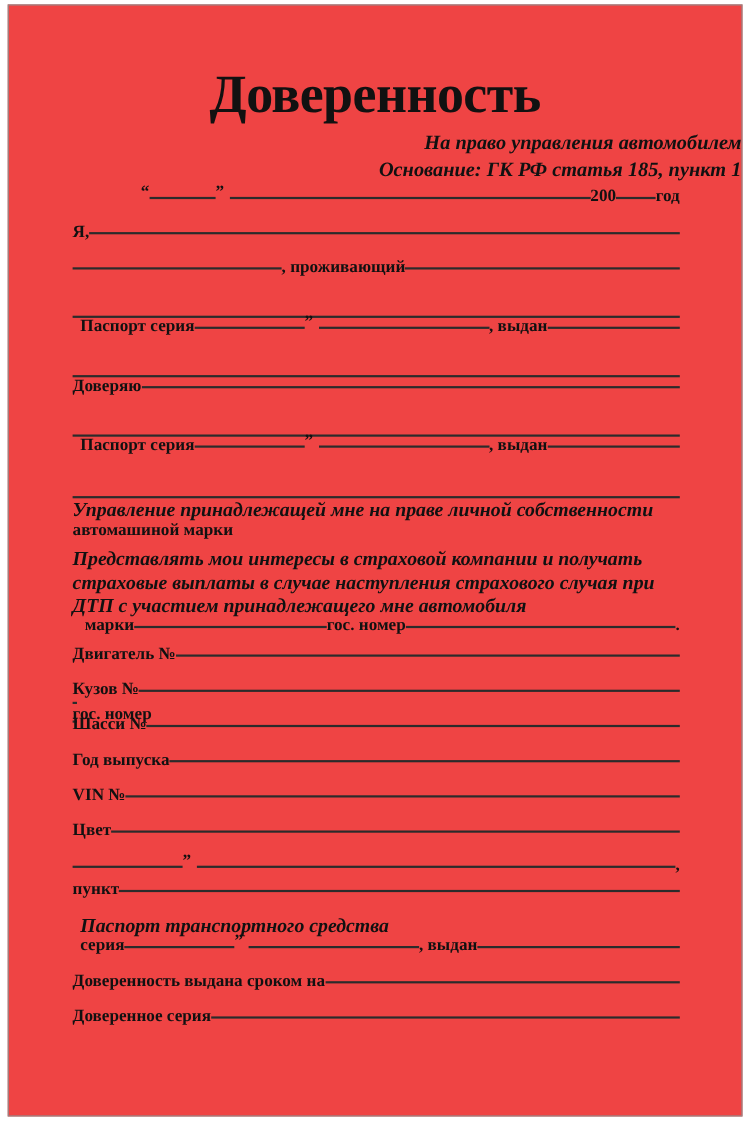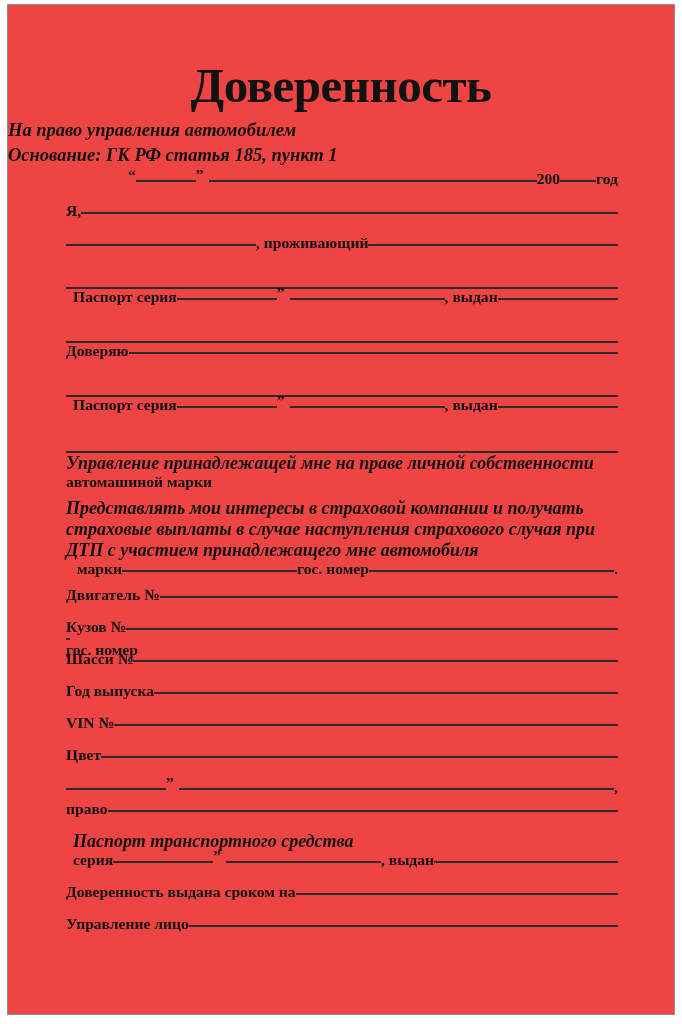--- a/index.html
+++ b/index.html
@@ -39,21 +39,21 @@
   .title {
     text-align: center;
     font-size: 49px;
     font-weight: bold;
     letter-spacing: -0.5px;
     line-height: 1;
     margin: 56px 0 0 0;
     font-family: "Liberation Serif", "DejaVu Serif", serif;
   }
   .subtitle {
-    text-align: left;
+    text-align: right;
     font-size: 18.5px;
     font-weight: bold;
     font-style: italic;
     line-height: 1.28;
     white-space: nowrap;
   }
   .subtitle.s1 { margin-top: 9px; }
   .subtitle.s2 { margin-top: 1px; }
 
   
@@ -251,40 +251,40 @@
       </div>
 
       <div class="row h22">
         <span class="rule w100"></span>
         <span class="quote">”</span>
         <span class="gap4"></span>
         <span class="rule"></span>
         <span class="period">,</span>
       </div>
       <div class="row h30" style="height:30px">
-        <span class="lbl">право</span>
+        <span class="lbl">пункт</span>
         <span class="rule"></span>
       </div>
 
       <div class="para" style="padding-left:7px">Паспорт транспортного средства</div>
       <div class="row h32">
         <span class="lbl ind">серия</span>
         <span class="rule w100"></span>
         <span class="quote">”</span>
         <span class="gap4"></span>
         <span class="rule w155"></span>
         <span class="lbl">, выдан</span>
         <span class="rule"></span>
       </div>
 
       <div class="row h32">
         <span class="lbl">Доверенность выдана сроком на</span>
         <span class="rule"></span>
       </div>
 
       <div class="row h32">
-        <span class="lbl">Управление лицо</span>
+        <span class="lbl">Доверенное серия</span>
         <span class="rule"></span>
       </div>
 
     </div>
   </div>
 </div>
 
 </body></html>

